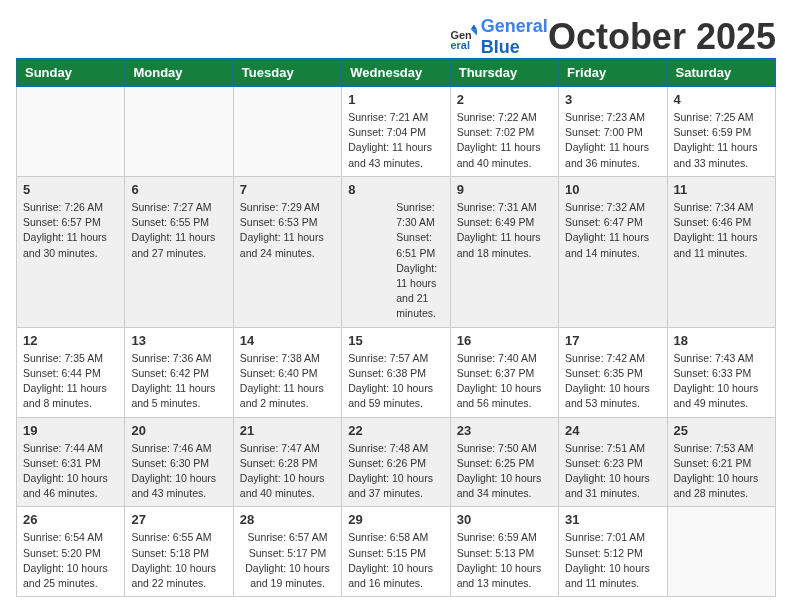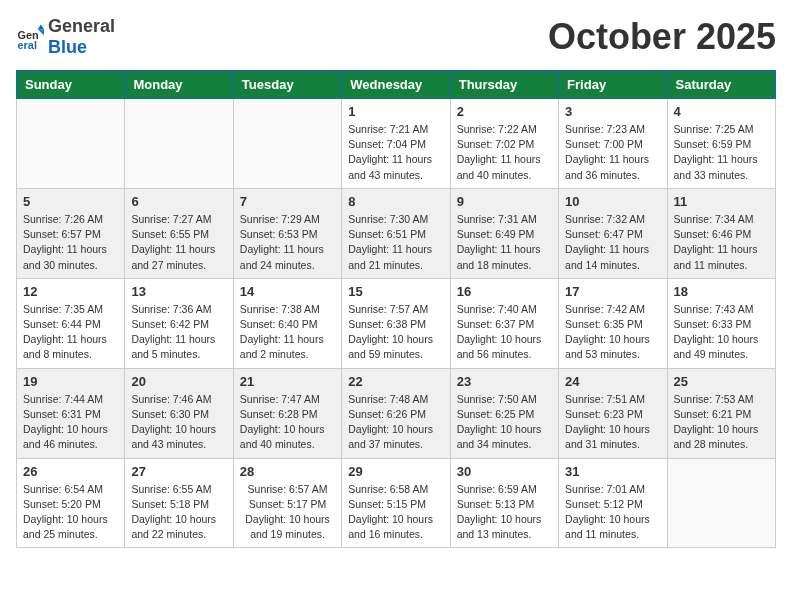--- a/index.html
+++ b/index.html
@@ -6,22 +6,21 @@
     body {
       font-family: Arial, sans-serif;
       background: #fff;
       width: 792px;
       min-height: 612px;
       padding: 16px;
     }
     .header {
       display: flex;
       align-items: flex-start;
-      justify-content: space-between;
-      margin-bottom: 12px;
+      justify-content: flex-end;
     }
     .logo {
       display: flex;
       align-items: center;
       gap: 4px;
     }
     .logo-icon {
       width: 28px;
       height: 28px;
     }
@@ -84,21 +83,21 @@
 <div class="header">
   <div class="logo">
     <svg class="logo-icon" viewBox="0 0 36 36">
       <text x="2" y="20" font-size="14" font-weight="bold" fill="#333">Gen</text>
       <text x="2" y="33" font-size="14" font-weight="bold" fill="#1565c0">eral</text>
       <polygon points="28,8 36,8 32,2" fill="#1565c0"></polygon>
       <polygon points="28,8 36,8 36,16" fill="#1a7fd4"></polygon>
     </svg>
     <div>
       <div>
-        <span style="font-size:18px;font-weight:bold;color:#404040;">General</span><br>
+        <span style="font-size:18px;font-weight:bold;color:#3b82f6;">General</span><br>
         <span style="font-size:18px;font-weight:bold;color:#1565c0;">Blue</span>
       </div>
     </div>
   </div>
   <div class="title-block">
     <div class="month-title">October 2025</div>
   </div>
 </div>
 
 <table class="calendar">
@@ -164,21 +163,21 @@
         </td>
         <td>
           <div class="day-number">7</div>
           <div class="day-info" style="white-space: pre-line;">Sunrise: 7:29 AM
 Sunset: 6:53 PM
 Daylight: 11 hours
 and 24 minutes.</div>
         </td>
         <td>
           <div class="day-number">8</div>
-          <div class="day-info" style="white-space: pre-line;">Sunrise: 7:30 AM
+          <div class="day-info" style="white-space: pre-line; margin-left: 48px;">Sunrise: 7:30 AM
 Sunset: 6:51 PM
 Daylight: 11 hours
 and 21 minutes.</div>
         </td>
         <td>
           <div class="day-number">9</div>
           <div class="day-info" style="white-space: pre-line;">Sunrise: 7:31 AM
 Sunset: 6:49 PM
 Daylight: 11 hours
 and 18 minutes.</div>

